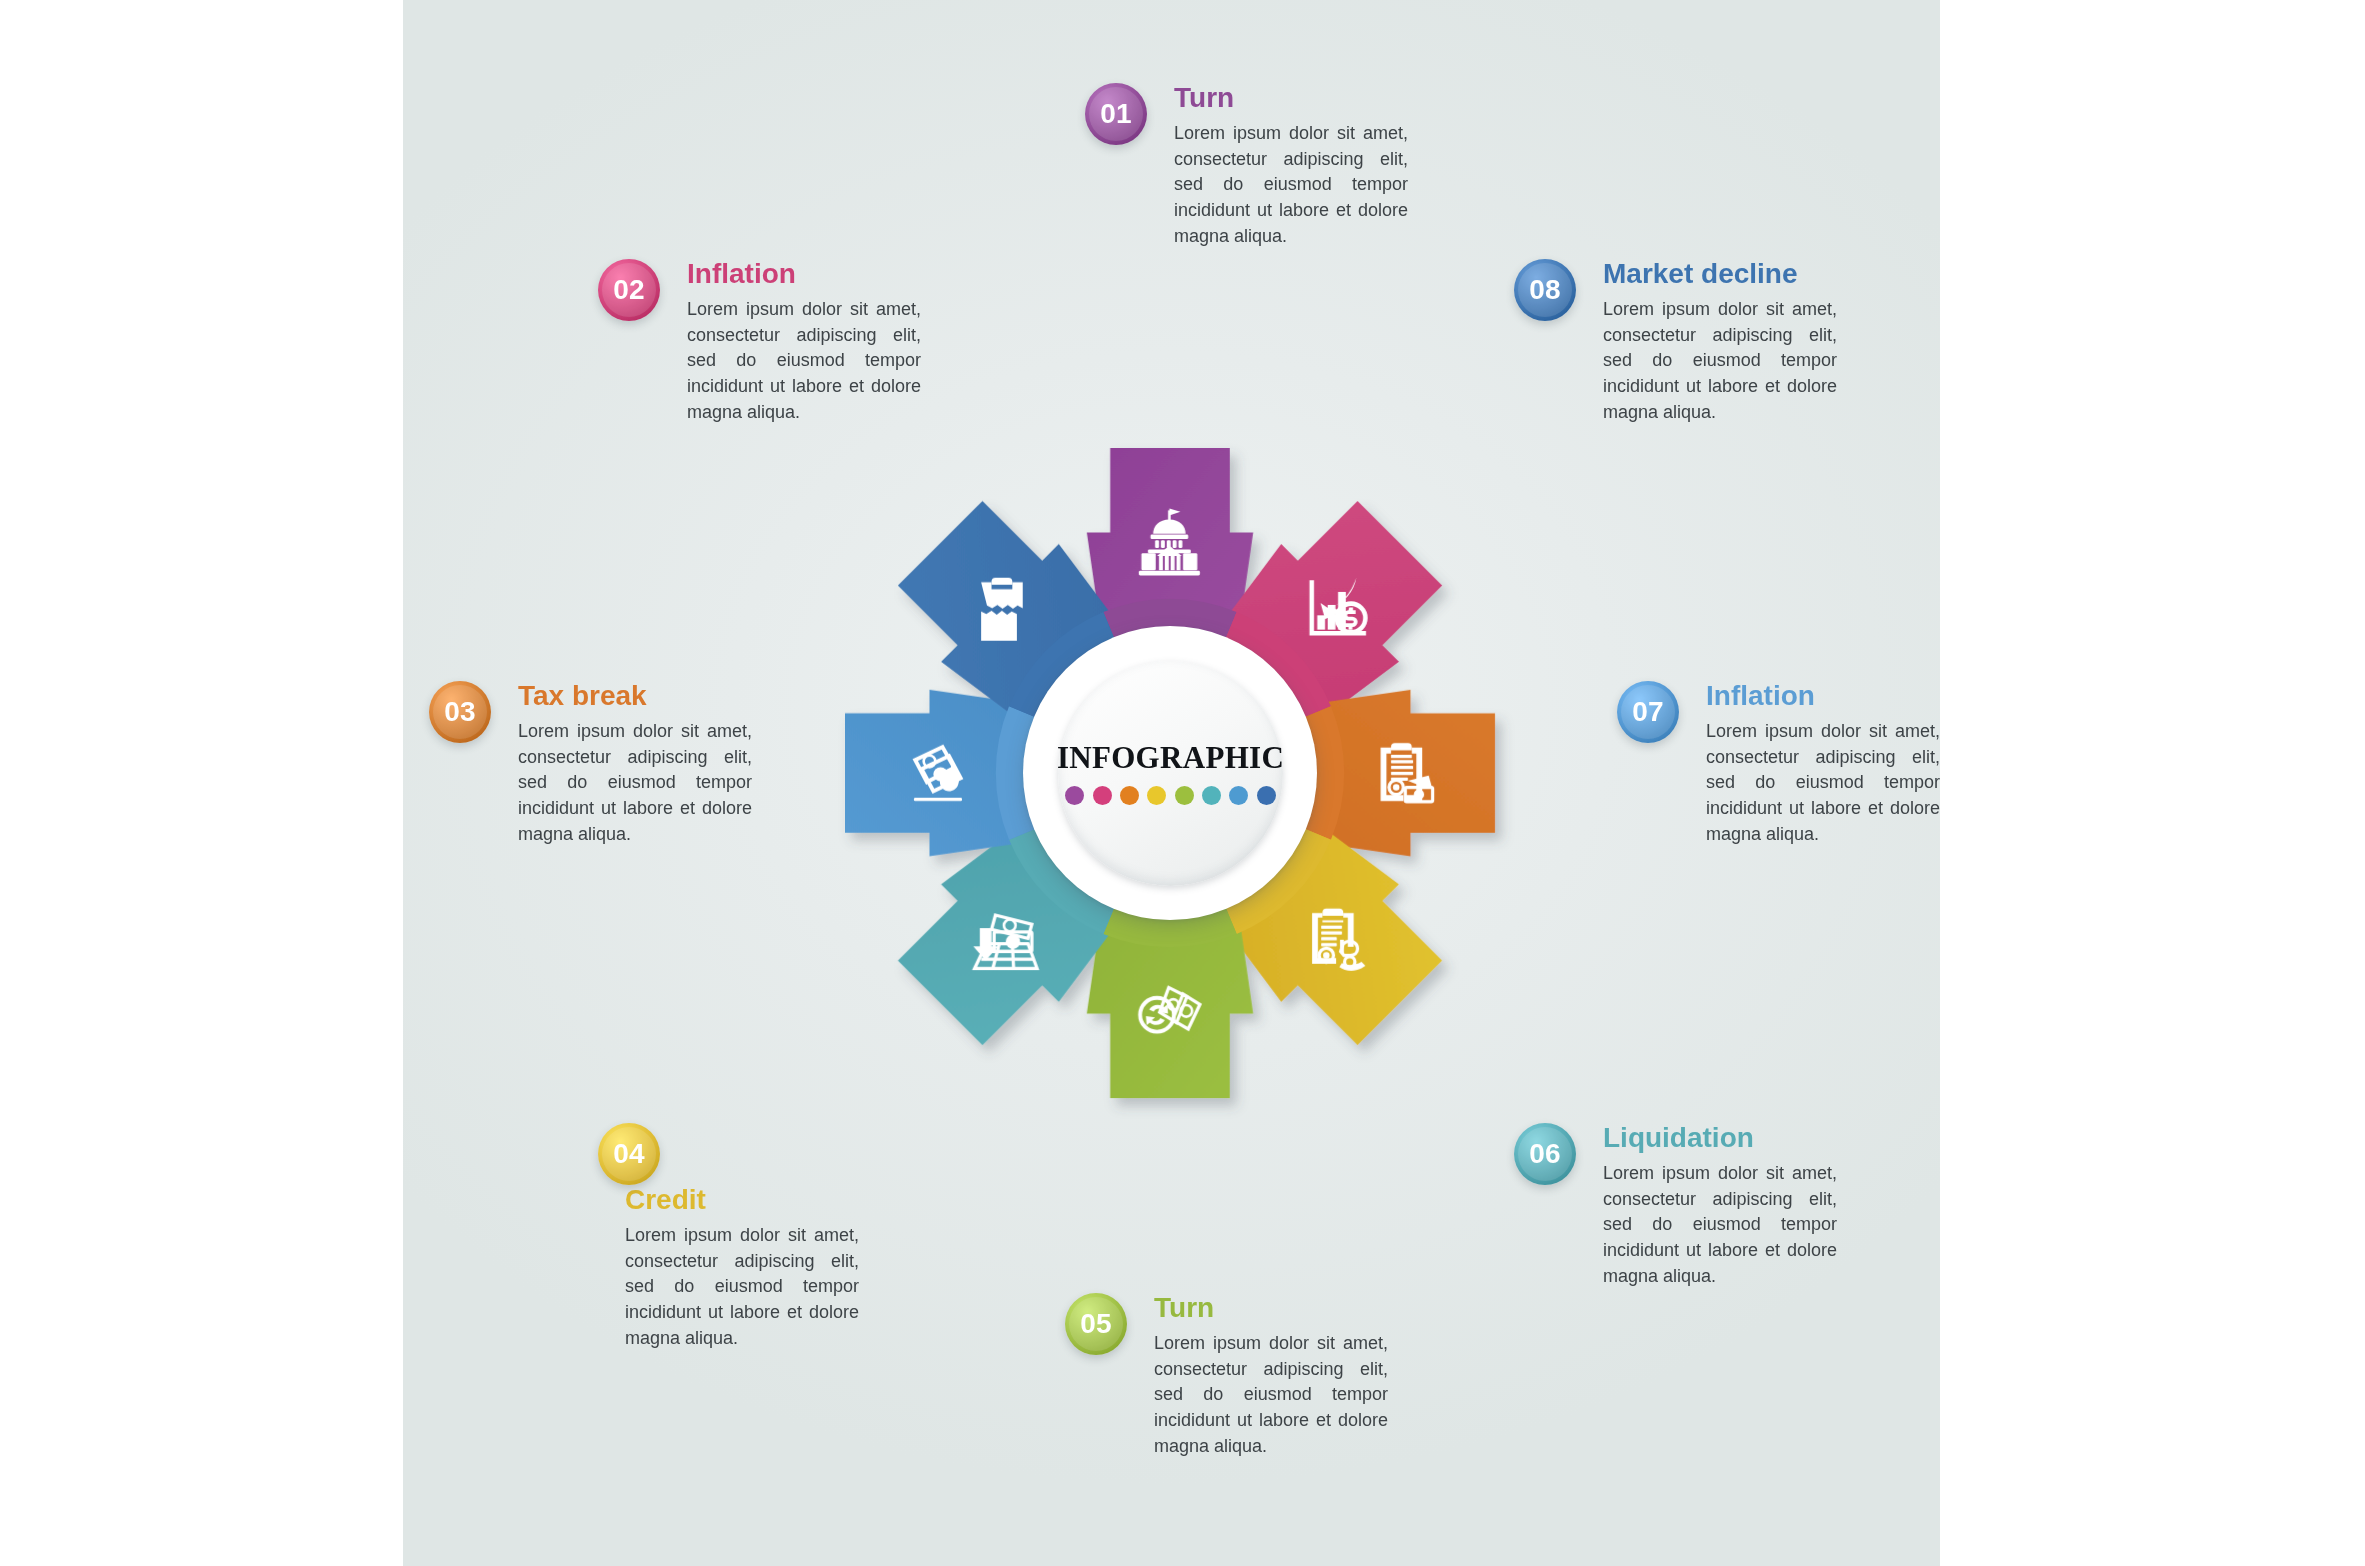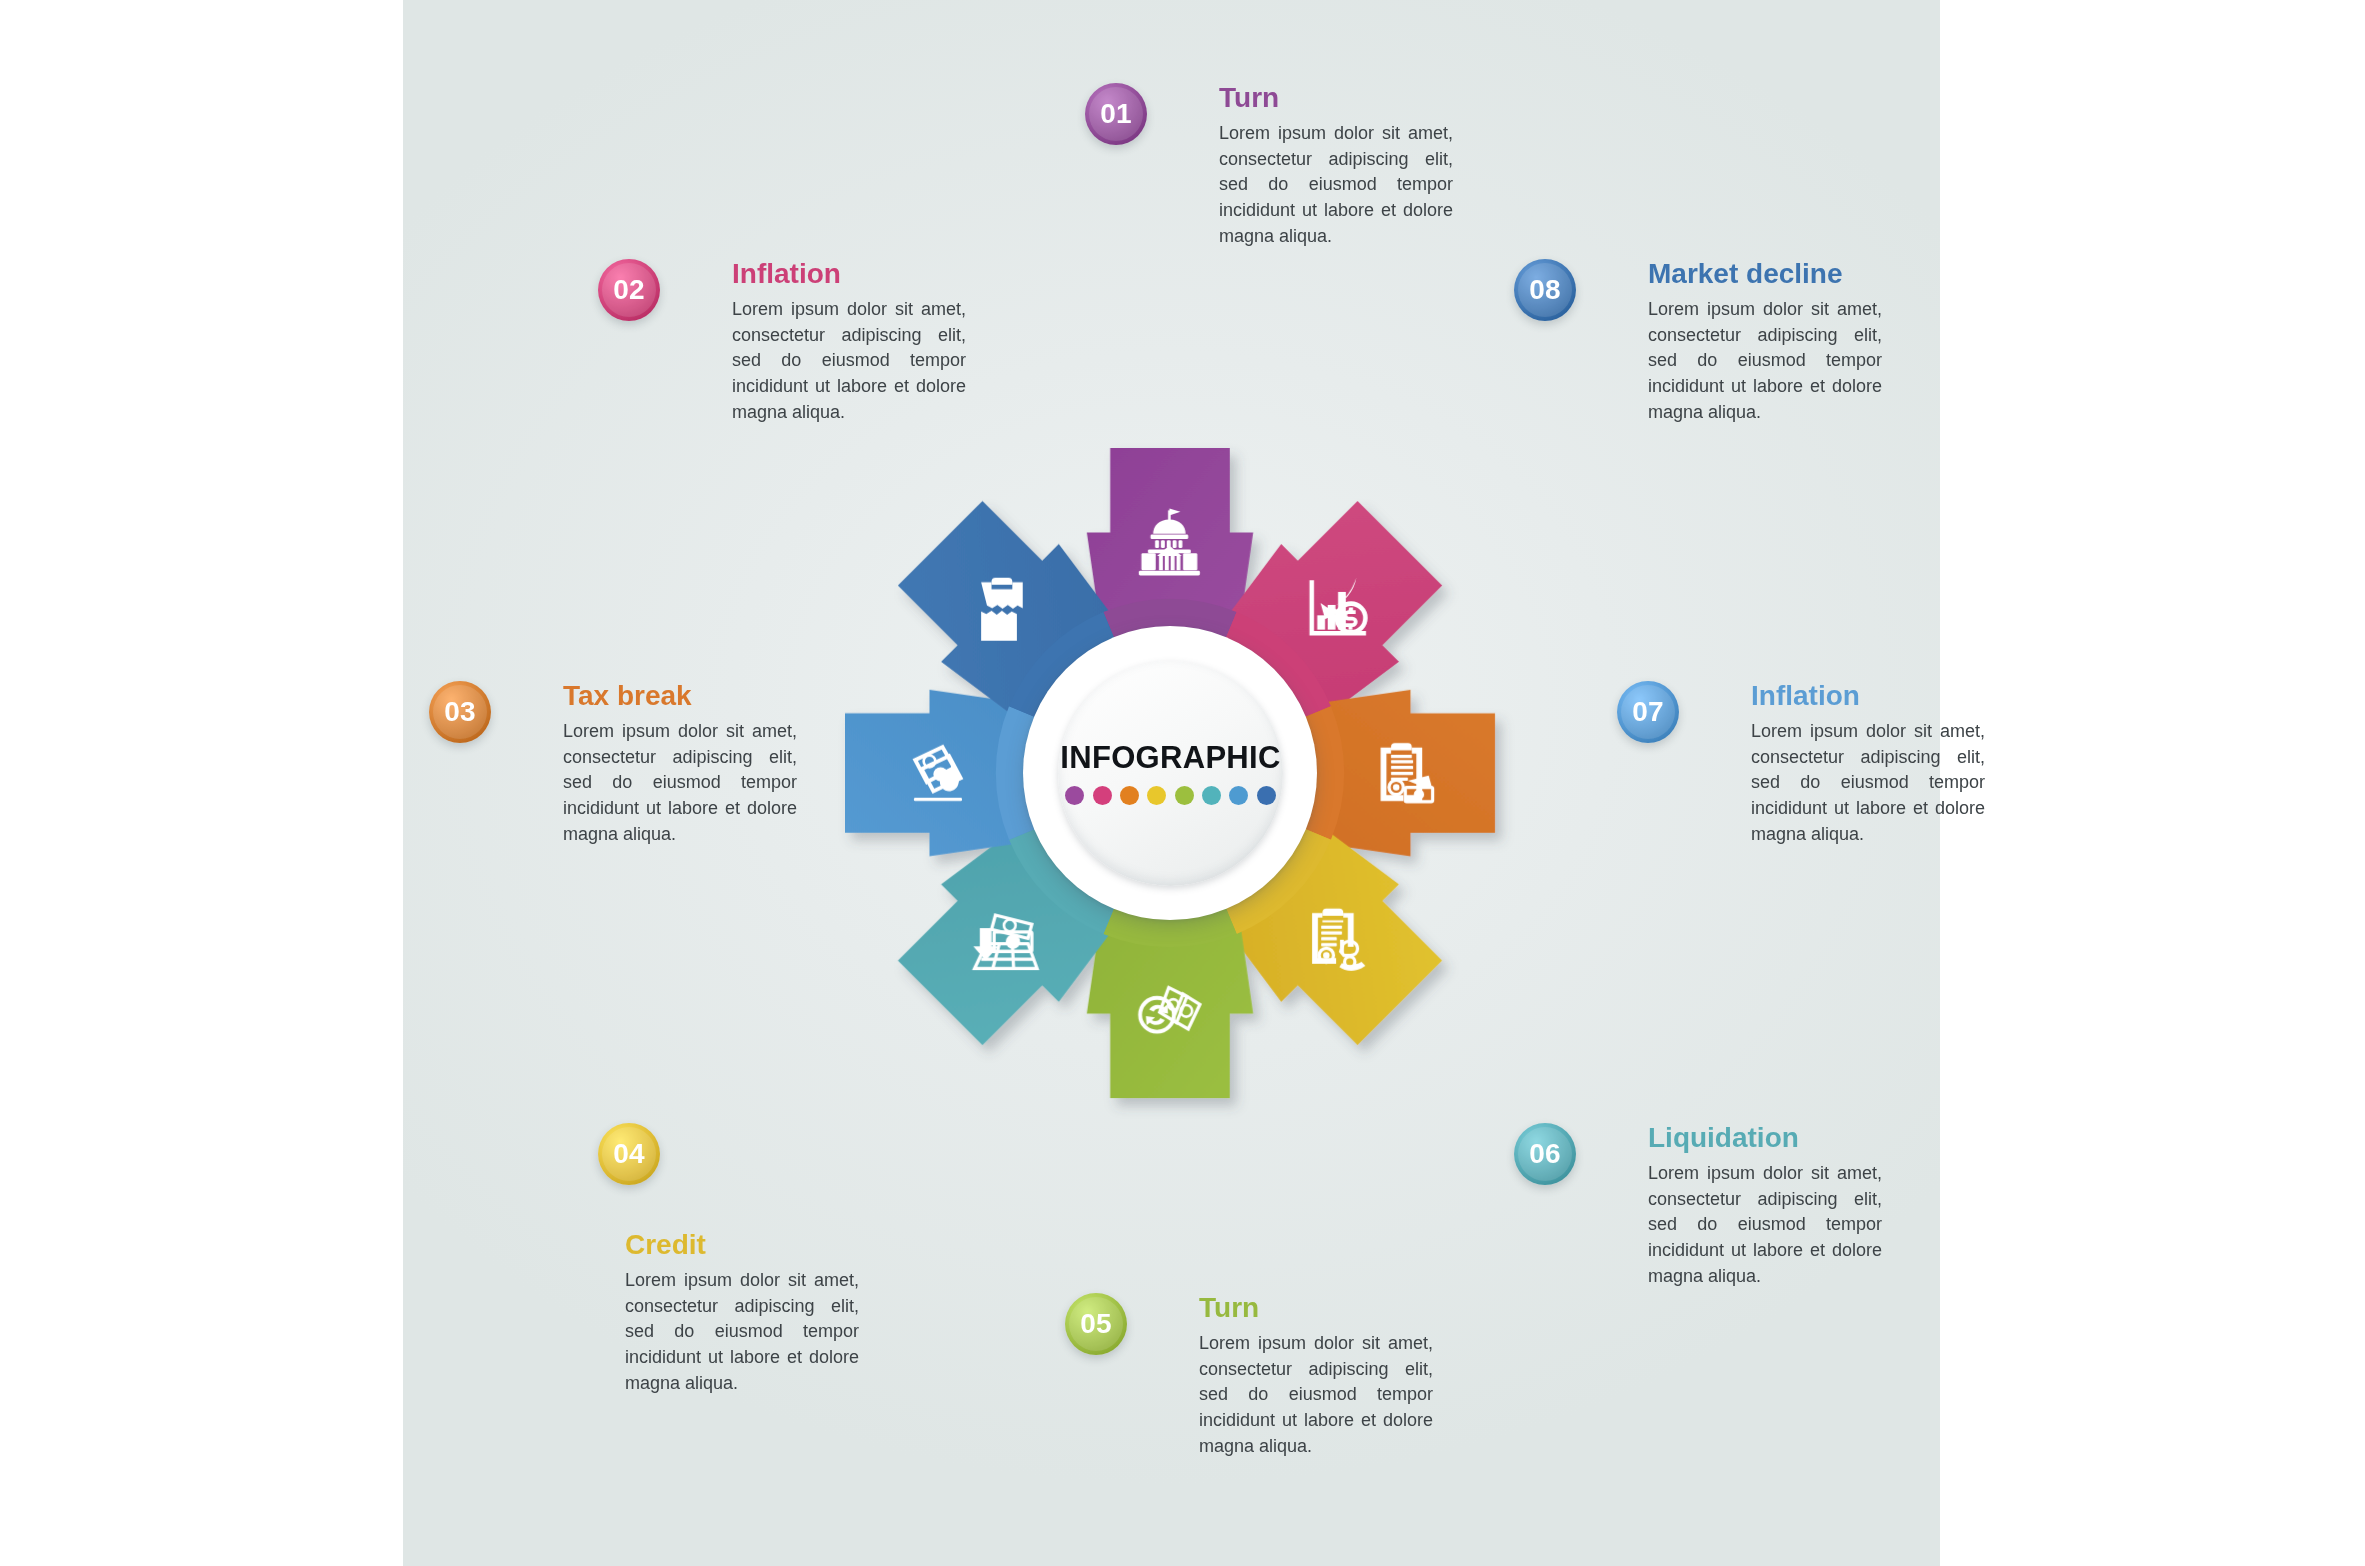--- a/index.html
+++ b/index.html
@@ -35,32 +35,32 @@
     border-radius:50%;
     background:#ffffff;
     box-shadow:0 6.5px 17px rgba(70,85,95,.26), 0 1.3px 3.9px rgba(70,85,95,.16);
   }
   .hub-disc{
     position:absolute;left:50%;top:50%;
     width:225px;height:225px;margin-left:-112px;margin-top:-112px;
     border-radius:50%;
     background:linear-gradient(150deg,#ffffff 0%,#f7f8f8 45%,#e9ecec 100%);
     box-shadow:inset 0 -3.9px 10.4px rgba(120,132,140,.16), 0 2.6px 7.8px rgba(80,92,100,.22);
-    display:flex;flex-direction:column;align-items:center;justify-content:center;
+    display:flex;flex-direction:column;align-items:center;justify-content:center;font-family:Liberation Serif, serif;
   }
   .hub-title{
     font-size:31px;font-weight:bold;letter-spacing:0.3px;color:#111418;
     line-height:1;white-space:nowrap;
   }
   .hub-dots{display:flex;gap:8.4px;margin-top:13px;}
   .hub-dots i{width:19px;height:19px;border-radius:50%;display:block;}
 
   
   .callout{position:absolute;display:flex;align-items:flex-start;}
-  .callout.right{flex-direction:row;gap:45px;}
+  .callout.right{flex-direction:row;}
   .badge{
     width:62px;height:62px;border-radius:50%;
     flex:0 0 62px;
     display:flex;align-items:center;justify-content:center;
     color:#ffffff;font-size:28px;font-weight:bold;letter-spacing:0.3px;
     box-shadow:0 3.9px 9px rgba(60,72,80,.22);
     position:relative;
   }
   .badge::after{
     content:"";position:absolute;left:3.9px;top:3.9px;right:3.9px;bottom:3.9px;

